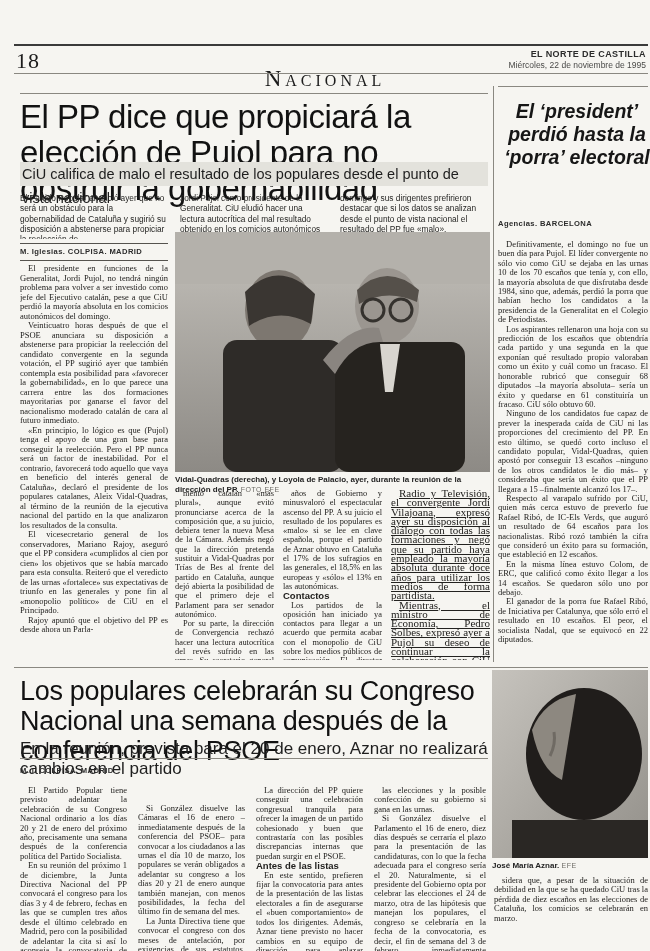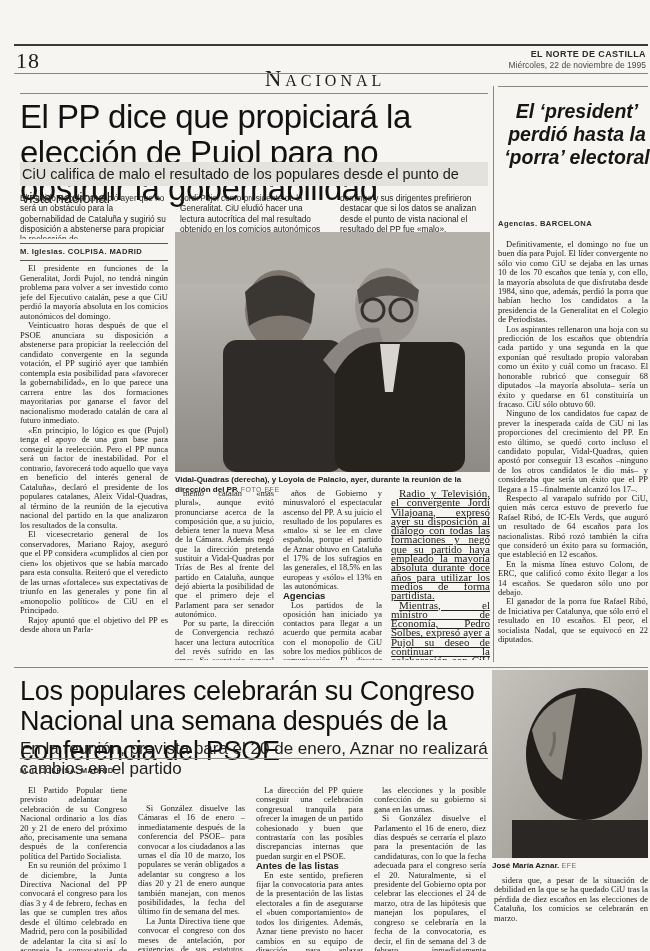--- a/index.html
+++ b/index.html
@@ -101,21 +101,21 @@
     <span>Vidal-Quadras (derecha), y Loyola de Palacio, ayer, durante la reunión de la dirección del PP.</span>
     <span class="credit">FOTO EFE</span>
   </div>
 
   <div class="abs bodycol" style="left:175px; top:489px; width:99px; height:171px; line-height:9.3px; font-size:8.4px;">
     <p>mento catalán «más plural», aunque evitó pronunciarse acerca de la composición que, a su juicio, debiera tener la nueva Mesa de la Cámara. Además negó que la dirección pretenda sustituir a Vidal-Quadras por Trías de Bes al frente del partido en Cataluña, aunque dejó abierta la posibilidad de que el primero deje el Parlament para ser senador autonómico.</p>
     <p>Por su parte, la dirección de Convergencia rechazó hacer una lectura autocrítica del revés sufrido en las urnas. Su secretario general adjunto, Pere Esteve, calificó de «impresionante» el 1.300.000 votos conseguidos por CiU tras 13</p>
   </div>
   <div class="abs bodycol" style="left:283px; top:489px; width:99px; height:171px; line-height:9.3px; font-size:8.4px;">
     <p>años de Gobierno y minusvaloró el espectacular ascenso del PP. A su juicio el resultado de los populares es «malo» si se lee en clave española, porque el partido de Aznar obtuvo en Cataluña el 17% de los sufragios en las generales, el 18,5% en las europeas y «sólo» el 13% en las autonómicas.</p>
-    <p class="subhead">Agencias</p>
+    <p class="subhead">Contactos</p>
     <p>Los partidos de la oposición han iniciado ya contactos para llegar a un acuerdo que permita acabar con el monopolio de CiU sobre los medios públicos de comunicación. El director general de la Corporación Catalana de</p>
   </div>
   <div class="abs bodycol" style="left:391px; top:489px; width:99px; height:171px; line-height:9.3px; font-size:11px;text-decoration:underline;">
     <p>Radio y Televisión, el convergente Jordi Vilajoana, expresó ayer su disposición al diálogo con todas las formaciones y negó que su partido haya empleado la mayoría absoluta durante doce años para utilizar los medios de forma partidista.</p>
     <p>Mientras, el ministro de Economía, Pedro Solbes, expresó ayer a Pujol su deseo de continuar la colaboración con CiU en todos aquellos temas de interés común. Por su parte, el líder de ERC, Àngel Colom, advirtió al honorable que no esperará a las generales para hablar de pactos y que si CiU aspira a contar con su apoyo debe renunciar a intervenir en la política española.</p>
   </div>
 
   <div class="abs hairline" style="left:493px; top:86px; width:1px; height:576px;"></div>
   <div class="abs hairline" style="left:498px; top:86px; width:150px; height:1px;"></div>
   <h2 class="abs headline-side" style="left:498px; top:96px; width:150px; margin:4px;">El ‘president’ perdió hasta la ‘porra’ electoral</h2>

